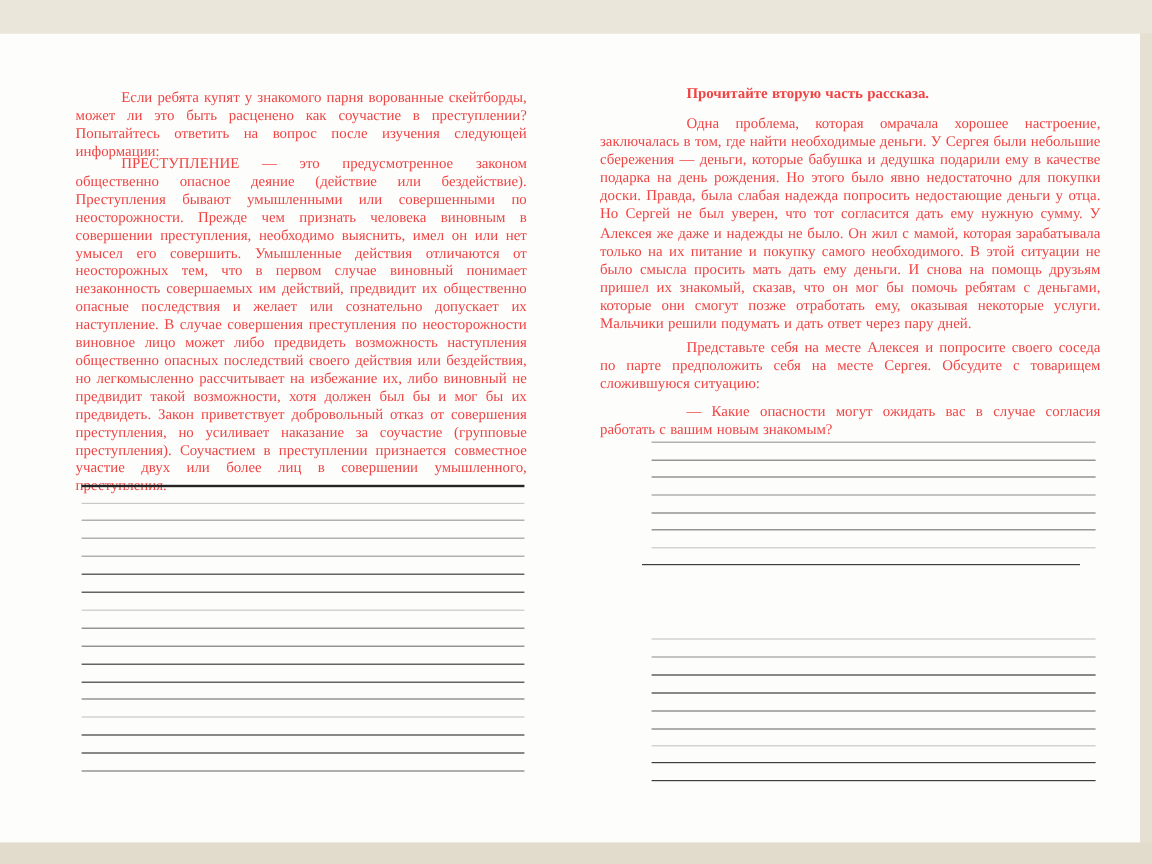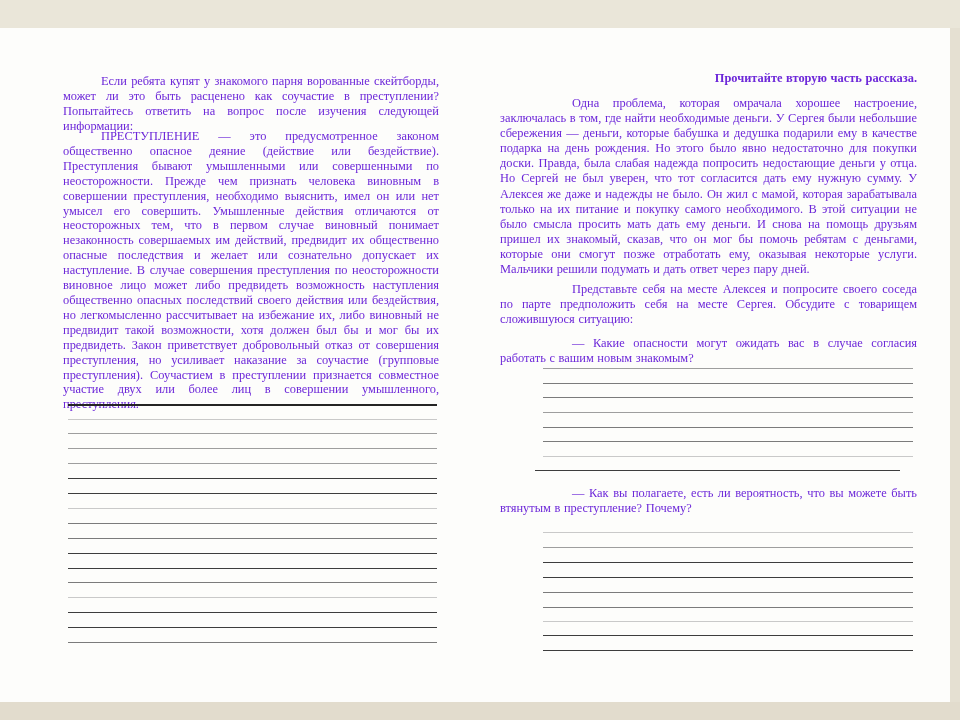--- a/index.html
+++ b/index.html
@@ -14,26 +14,26 @@
   .sheet{
     position:absolute;left:0;top:28px;width:950px;height:674px;
     background:#fdfdfb;
   }
   .col{position:absolute;top:0;height:100%;}
   .col-left{left:63px;width:376px;}
   .col-right{left:500px;width:417px;}
   .p{
     position:absolute;left:0;width:100%;margin:0;
     text-align:justify;
-    font-size:12.4px;line-height:15.1px;color:#6d28d9;
+    font-size:12.4px;line-height:15.1px;color:#ef4444;
     text-indent:38px;
     word-spacing:0.5px;
   }
   .col-right .p{text-indent:72px;}
-  .p.bold{font-weight:700;text-align:right;}
+  .p.bold{font-weight:700;text-align:left;}
   .p.tight{line-height:14.9px;}
   .rule{position:absolute;height:1px;}
   .rule.black{height:2px;background:#242424;}
   .rule.dark{background:#3d3d3d;}
   .rule.mid{background:#7b7b7b;}
   .rule.light{background:#9e9e9e;}
   .rule.faint{background:#c9c9c9;}
 </style>
 </head>
 <body>
@@ -47,21 +47,20 @@
   <section class="col col-left">
     <p class="p" style="top:46px">Если ребята купят у знакомого парня ворованные скейтборды, может ли это быть расценено как соучастие в преступлении? Попытайтесь ответить на вопрос после изучения следующей информации:</p>
     <p class="p tight" style="top:101px">ПРЕСТУПЛЕНИЕ — это предусмотренное законом общественно опасное деяние (действие или бездействие). Преступления бывают умышленными или совершенными по неосторожности. Прежде чем признать человека виновным в совершении преступления, необходимо выяснить, имел он или нет умысел его совершить. Умышленные действия отличаются от неосторожных тем, что в первом случае виновный понимает незаконность совершаемых им действий, предвидит их общественно опасные последствия и желает или сознательно допускает их наступление. В случае совершения преступления по неосторожности виновное лицо может либо предвидеть возможность наступления общественно опасных последствий своего действия или бездействия, но легкомысленно рассчитывает на избежание их, либо виновный не предвидит такой возможности, хотя должен был бы и мог бы их предвидеть. Закон приветствует добровольный отказ от совершения преступления, но усиливает наказание за соучастие (групповые преступления). Соучастием в преступлении признается совместное участие двух или более лиц в совершении умышленного, преступления.</p>
   </section>
 
   <section class="col col-right">
     <p class="p bold" style="top:43px">Прочитайте вторую часть рассказа.</p>
     <p class="p" style="top:68px">Одна проблема, которая омрачала хорошее настроение, заключалась в том, где найти необходимые деньги. У Сергея были небольшие сбережения — деньги, которые бабушка и дедушка подарили ему в качестве подарка на день рождения. Но этого было явно недостаточно для покупки доски. Правда, была слабая надежда попросить недостающие деньги у отца. Но Сергей не был уверен, что тот согласится дать ему нужную сумму. У Алексея же даже и надежды не было. Он жил с мамой, которая зарабатывала только на их питание и покупку самого необходимого. В этой ситуации не было смысла просить мать дать ему деньги. И снова на помощь друзьям пришел их знакомый, сказав, что он мог бы помочь ребятам с деньгами, которые они смогут позже отработать ему, оказывая некоторые услуги. Мальчики решили подумать и дать ответ через пару дней.</p>
     <p class="p" style="top:254px">Представьте себя на месте Алексея и попросите своего соседа по парте предположить себя на месте Сергея. Обсудите с товарищем сложившуюся ситуацию:</p>
     <p class="p" style="top:308px">— Какие опасности могут ожидать вас в случае согласия работать с вашим новым знакомым?</p>
-    <p class="p" style="top:458px">— Как вы полагаете, есть ли вероятность, что вы можете быть втянутым в преступление? Почему?</p>
   </section>
 
 <div class="rule black" style="top: 376px; left: 68px; width: 369px;"></div>
     <div class="rule faint" style="top: 391px; left: 68px; width: 369px;"></div>
     <div class="rule light" style="top: 405px; left: 68px; width: 369px;"></div>
     <div class="rule light" style="top: 420px; left: 68px; width: 369px;"></div>
     <div class="rule light" style="top: 435px; left: 68px; width: 369px;"></div>
     <div class="rule dark" style="top: 450px; left: 68px; width: 369px;"></div>
     <div class="rule dark" style="top: 465px; left: 68px; width: 369px;"></div>
     <div class="rule faint" style="top: 480px; left: 68px; width: 369px;"></div>

